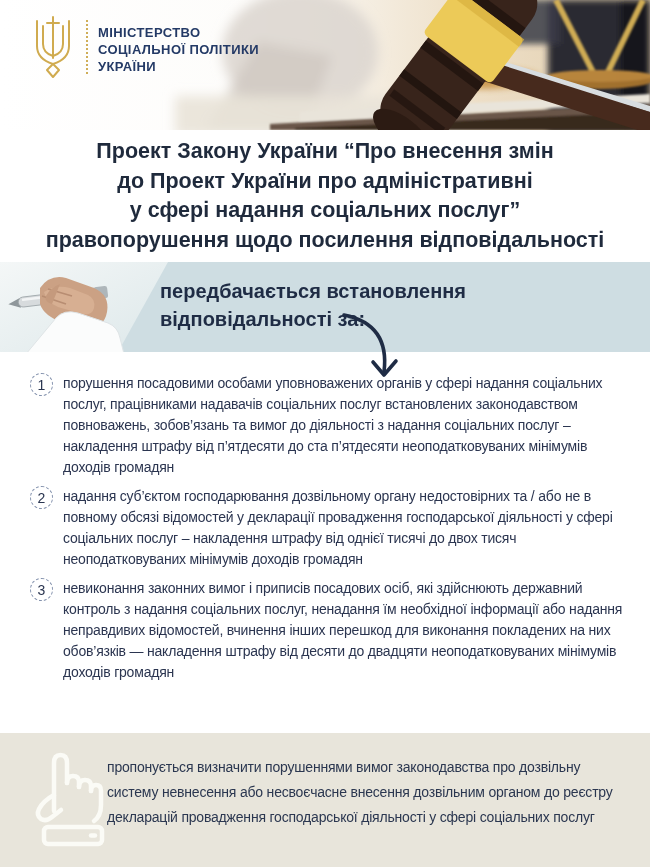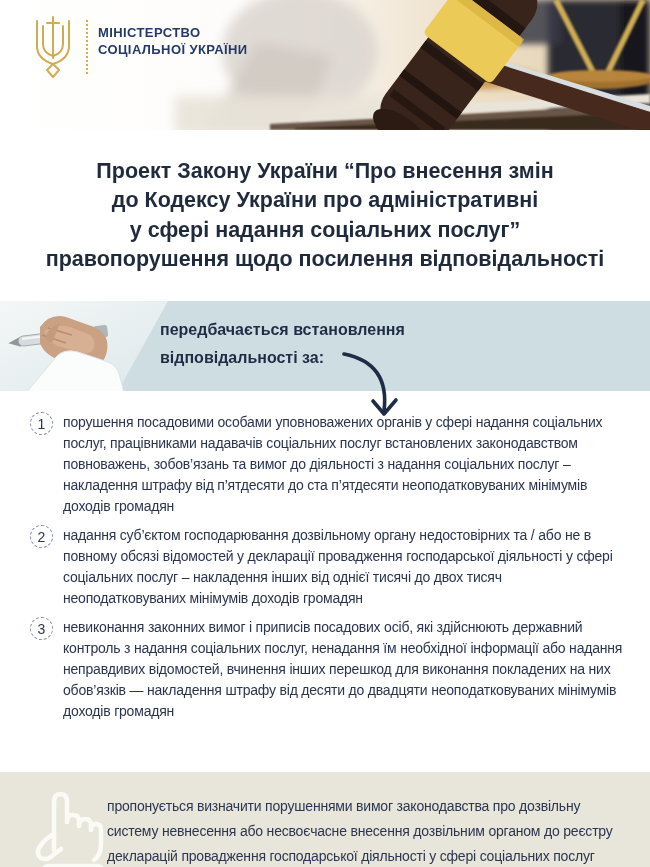--- a/index.html
+++ b/index.html
@@ -8,27 +8,27 @@
 
   
   .header { height:130px; position:relative; flex:none; }
   .header-art { position:absolute; inset:0; }
   .logo-block { position:absolute; left:28px; top:14px; display:flex; align-items:flex-start; z-index:4; }
   .trident-wrap { width:50px; height:66px; }
   .logo-divider { width:0; height:54px; border-left:2px dotted #cfae58; margin:6px 10px 0 8px; }
   .ministry-name { margin-top:10px; font-size:13px; font-weight:bold; letter-spacing:0.4px; line-height:17px; color:#243a66; }
 
   
-  .title-section { height:171px; flex:none; background:#fff; display:flex; flex-direction:column; align-items:center; justify-content:center; }
+  .title-section { height:132px; flex:none; background:#fff; display:flex; flex-direction:column; align-items:center; justify-content:center; }
   .title-line { font-size:21.5px; font-weight:bold; color:#1f2a3c; line-height:29.5px; text-align:center; }
 
   
   .lead-band { height:90px; flex:none; background:#cedde2; position:relative; z-index:2; }
   .hand-art { position:absolute; left:0; top:0; }
-  .lead-text { position:absolute; left:160px; top:15px; font-size:16px; font-weight:bold; color:#1f2c45; line-height:28px; }
+  .lead-text { position:absolute; left:160px; top:15px; font-size:20px; font-weight:bold; color:#1f2c45; line-height:28px; }
   .lead-arrow { position:absolute; left:338px; top:48px; z-index:5; }
 
   
   .list-section { height:381px; flex:none; background:#fff; padding:21px 24px 0 30px; }
   .item { display:flex; gap:10px; margin-bottom:8px; }
   .badge { flex:none; width:23px; height:23px; margin-top:0; border:1.5px dashed #8593ae; border-radius:50%; color:#2a3550; font-size:14px; display:flex; align-items:center; justify-content:center; }
   .item-text { font-size:14px; line-height:21px; color:#2b3550; letter-spacing:-0.2px; }
 
   
   .footer { height:134px; flex:none; background:#e8e5db; position:relative; }
@@ -115,28 +115,29 @@
           <path d="M9,7 V32 Q9,45 25,50"></path>
           <path d="M41,7 V32 Q41,45 25,50"></path>
           <path d="M15,12 V30 Q15,39 25,42"></path>
           <path d="M35,12 V30 Q35,39 25,42"></path>
           <path d="M25,50 L19,56 L25,63 L31,56 Z"></path>
         </g>
       </svg>
       <div class="logo-divider"></div>
       <div class="ministry-name">
         <div>МІНІСТЕРСТВО</div>
-        <div>СОЦІАЛЬНОЇ УКРАЇНИ</div>
+        <div>СОЦІАЛЬНОЇ ПОЛІТИКИ</div>
+        <div>УКРАЇНИ</div>
       </div>
     </div>
   </div>
 
   <div class="title-section">
     <div class="title-line">Проект Закону України “Про внесення змін</div>
-    <div class="title-line">до Кодексу України про адміністративні</div>
+    <div class="title-line">до Проект України про адміністративні</div>
     <div class="title-line">у сфері надання соціальних послуг”</div>
     <div class="title-line">правопорушення щодо посилення відповідальності</div>
   </div>
 
   <div class="lead-band">
     <svg class="hand-art" width="330" height="90" viewBox="0 0 330 90" aria-hidden="true">
       <defs>
         <linearGradient id="pbg" x1="0" y1="0" x2="1" y2="1">
           <stop offset="0" stop-color="#f4f7f7"></stop>
           <stop offset="1" stop-color="#dde8ea"></stop>
@@ -168,21 +169,21 @@
     </svg>
   </div>
 
   <div class="list-section">
     <div class="item">
       <div class="badge">1</div>
       <div class="item-text">порушення посадовими особами уповноважених органів у сфері надання соціальних послуг, працівниками надавачів соціальних послуг встановлених законодавством повноважень, зобов’язань та вимог до діяльності з надання соціальних послуг – накладення штрафу від п’ятдесяти до ста п’ятдесяти неоподатковуваних мінімумів доходів громадян</div>
     </div>
     <div class="item">
       <div class="badge">2</div>
-      <div class="item-text">надання суб’єктом господарювання дозвільному органу недостовірних та / або не в повному обсязі відомостей у декларації провадження господарської діяльності у сфері соціальних послуг – накладення інших від однієї тисячі до двох тисяч неоподатковуваних мінімумів доходів громадян</div>
+      <div class="item-text">надання суб’єктом господарювання дозвільному органу недостовірних та / або не в повному обсязі відомостей у декларації провадження господарської діяльності у сфері соціальних послуг – накладення штрафу від однієї тисячі до двох тисяч неоподатковуваних мінімумів доходів громадян</div>
     </div>
     <div class="item">
       <div class="badge">3</div>
       <div class="item-text">невиконання законних вимог і приписів посадових осіб, які здійснюють державний контроль з надання соціальних послуг, ненадання їм необхідної інформації або надання неправдивих відомостей, вчинення інших перешкод для виконання покладених на них обов’язків — накладення штрафу від десяти до двадцяти неоподатковуваних мінімумів доходів громадян</div>
     </div>
   </div>
 
   <div class="footer">
     <svg class="pointer-wrap" width="84" height="102" viewBox="0 0 84 102" aria-hidden="true">
       <g fill="none" stroke="#fbfbf6" stroke-width="4.5" stroke-linecap="round" stroke-linejoin="round">

